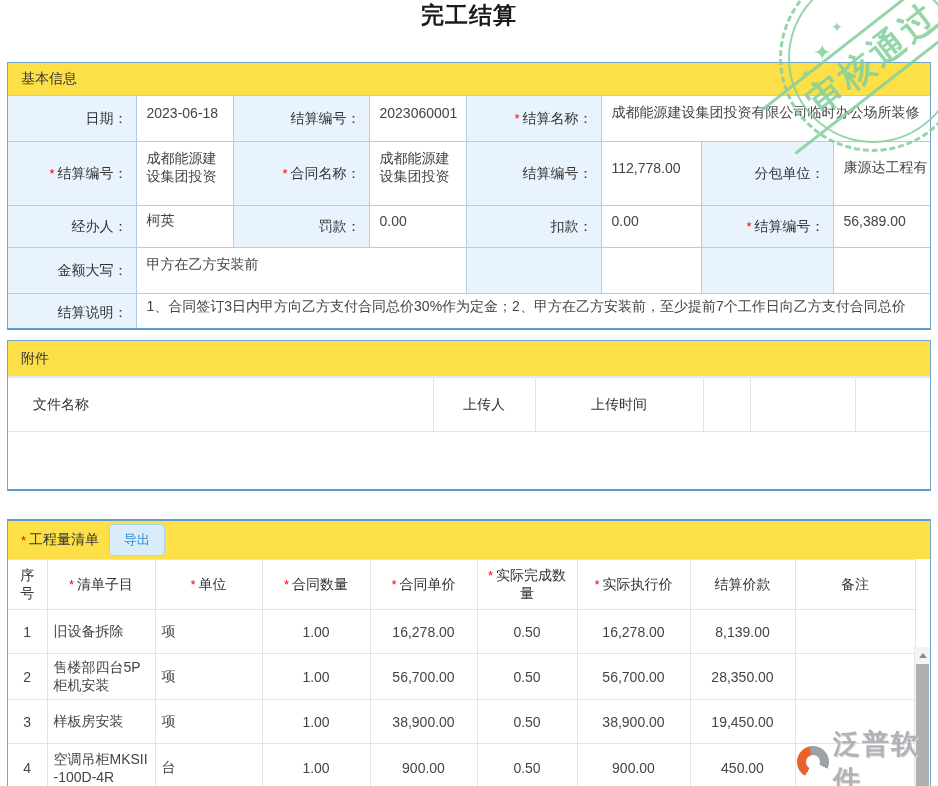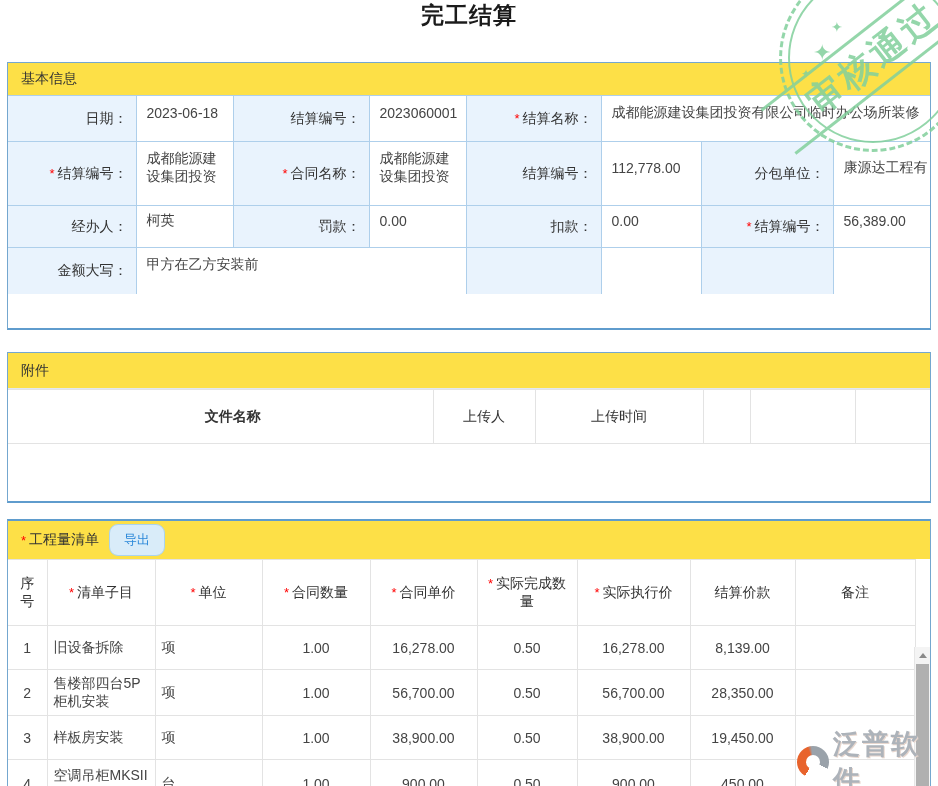--- a/index.html
+++ b/index.html
@@ -25,21 +25,21 @@
   .panel {
     position: absolute;
     left: 7px;
     width: 924px;
     background: #fff;
     border: 1px solid #74a7cf;
     border-bottom: 2px solid #5f9ccd;
     overflow: hidden;
   }
   #panel-basic  { top: 62px;  height: 268px; }
-  #panel-attach { top: 352px; height: 151px; }
+  #panel-attach { top: 340px; height: 151px; }
   #panel-boq    { top: 519px; height: 267px; border-top: 2px solid #5f9ccd; border-bottom: none; }
 
   .panel-header {
     background: #fde047;
     height: 32px;
     display: flex;
     align-items: center;
     padding-left: 13px;
     font-size: 14px;
     color: #333;
@@ -80,50 +80,50 @@
   
   .attach-table { width: 100%; border-collapse: collapse; table-layout: fixed; }
   .attach-table td {
     border: 1px solid #e3e3e3;
     height: 54px;
     font-size: 14px;
     color: #333;
     text-align: center;
     background: #fff;
   }
-  .attach-table tr > td:first-child { border-left: none; text-align: center; padding-left: 25px; font-weight: bold; }
+  .attach-table tr > td:first-child { border-left: none; text-align: left; padding-left: 25px; }
   .attach-table tr > td:last-child  { border-right: none; }
 
   
   .boq-head { gap: 10px; }
   .boq-title { display: flex; align-items: center; color: #333; }
   .export-btn {
     background: #d9ecf9;
     border: 1px solid #a9d3ef;
-    border-radius: 9px;
+    border-radius: 4px;
     color: #2b88d9;
     font-size: 13px;
     padding: 6px 14px;
     cursor: pointer;
     font-family: inherit;
   }
   .boq-body { position: relative; }
   .boq-table { width: 907px; border-collapse: collapse; table-layout: fixed; }
   .boq-table th, .boq-table td {
     border: 1px solid #e3e3e3;
     font-size: 14px;
     font-weight: normal;
     color: #333;
     text-align: center;
     vertical-align: middle;
     padding: 4px 6px;
     background: #fff;
   }
   .boq-table tr > *:first-child { border-left: none; }
-  .boq-table thead tr { height: 66px; margin-top: 14px; }
+  .boq-table thead tr { height: 50px; margin-top: 14px; }
   .boq-table tbody tr.br1 { height: 44px; }
   .boq-table tbody tr.br2 { height: 46px; }
   .boq-table tbody tr.br3 { height: 44px; }
   .boq-table tbody tr.br4 { height: 48px; }
   .boq-table td.c-item { text-align: left; word-break: break-all; color: #444; }
   .boq-table td.c-unit { text-align: left; color: #444; }
   .boq-table td.num { color: #444; }
 
   
   .scrollbar {
@@ -293,20 +293,24 @@
       <td class="lbl"><span class="req">*</span><span>结算编号：</span></td>
       <td class="val">56,389.00</td>
     </tr>
     <tr class="r4">
       <td class="lbl"><span>金额大写：</span></td>
       <td class="val" colspan="3">甲方在乙方安装前</td>
       <td class="lbl"></td>
       <td class="val"></td>
       <td class="lbl"></td>
       <td class="val"></td>
+    </tr>
+    <tr class="r5">
+      <td class="lbl"><span>结算说明：</span></td>
+      <td class="val nowrap" colspan="7">1、合同签订3日内甲方向乙方支付合同总价30%作为定金；2、甲方在乙方安装前，至少提前7个工作日向乙方支付合同总价</td>
     </tr>
   </tbody>
     </table>
 </div>
 
 <div class="panel" id="panel-attach">
   <div class="panel-header">
     <span>附件</span>
   </div>
   <table class="attach-table">

